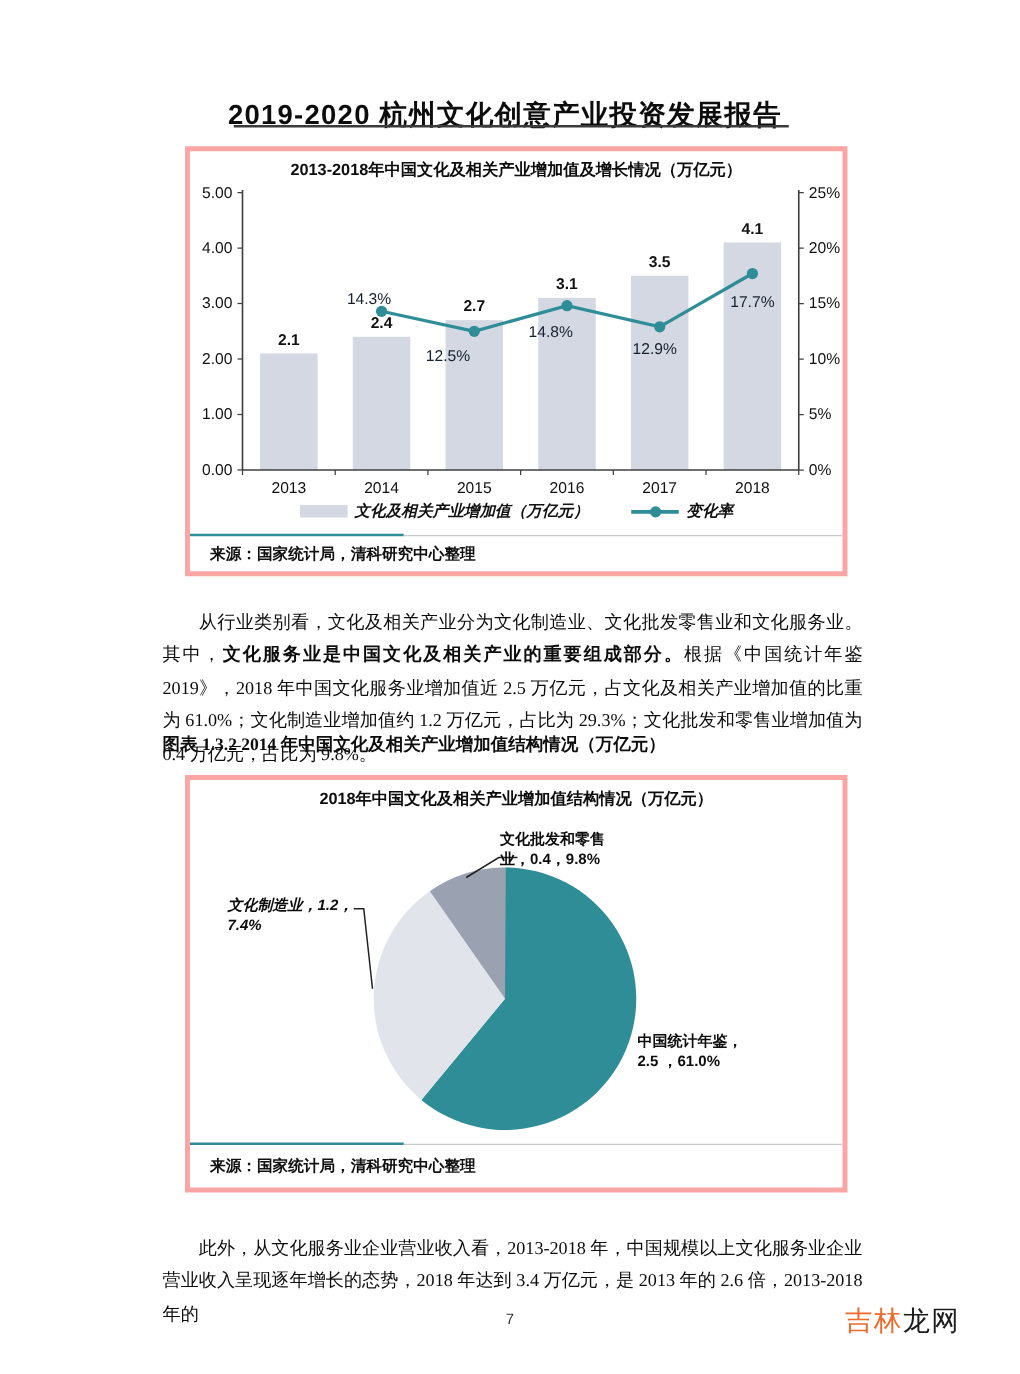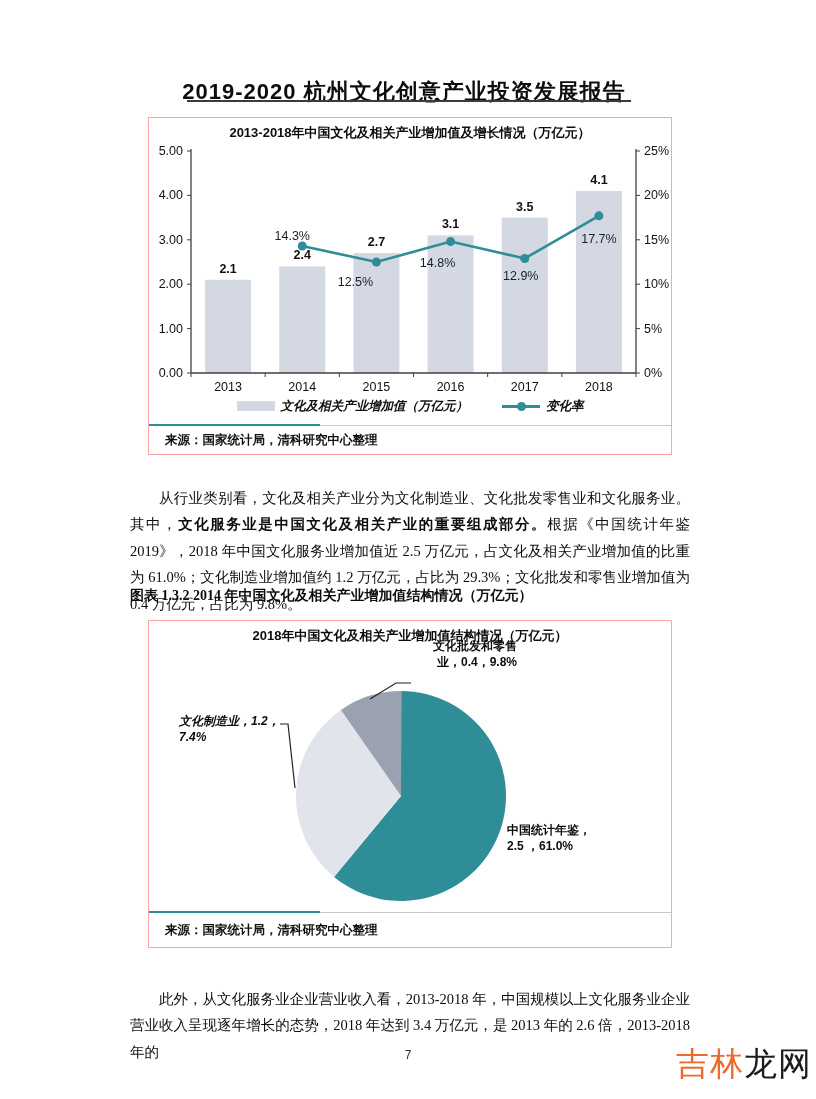--- a/index.html
+++ b/index.html
@@ -8,21 +8,21 @@
     font-family:"Liberation Sans",sans-serif;color:#111;overflow:hidden;
   }
   
   .report-title{
     position:absolute;left:0;top:62px;width:808px;text-align:center;
     font-size:22px;font-weight:bold;letter-spacing:1px;color:#0d0d0d;
     font-family:"Liberation Sans",sans-serif;
   }
   .title-underline{position:absolute;left:187px;top:100px;width:444px;height:2px;background:#3b3b3b;}
   
-  .chart-box{position:absolute;left:148px;width:522px;border:1px solid #fca5a5;background:#fff;}
+  .chart-box{position:absolute;left:148px;width:522px;border:4px solid #fca5a5;background:#fff;}
   #box-combo{top:117px;height:336px;}
   #box-pie{top:620px;height:326px;}
   .chart-title{
     position:absolute;left:0;top:6px;width:100%;text-align:center;
     font-size:13px;font-weight:bold;color:#0d0d0d;
   }
   .chart-svg{position:absolute;left:0;}
   #combo-svg{top:26px;width:522px;height:270px;}
   #pie-svg{top:0px;width:522px;height:296px;}
   svg text{font-family:"Liberation Sans",sans-serif;}
@@ -43,39 +43,39 @@
   .sep{position:absolute;left:0;right:0;height:3px;}
   #box-combo .sep{top:306px;} #box-pie .sep{top:290px;}
   .sep-teal{position:absolute;left:0;top:0;width:171px;height:2px;background:#2e8d96;}
   .sep-gray{position:absolute;left:171px;right:0;top:1px;height:1px;background:#c9c9c9;}
   .source-line{
     position:absolute;left:16px;font-size:12.5px;font-weight:bold;color:#111;
   }
   #box-combo .source-line{top:314px;} #box-pie .source-line{top:301px;}
   
   .pie-label{position:absolute;font-size:12px;font-weight:bold;line-height:15.5px;color:#0d0d0d;}
-  #pie-label-wholesale{left:248px;top:18px;width:120px;text-align:right;}
+  #pie-label-wholesale{left:248px;top:40px;width:120px;text-align:left;}
   #pie-label-manufacture{left:30px;top:93px;width:110px;font-style:italic;}
   #pie-label-service{left:358px;top:202px;width:120px;text-align:left;}
   
   .para{
     position:absolute;left:130px;width:560px;text-align:justify;
     font-family:"Liberation Serif",serif;font-size:14.5px;line-height:26.5px;
     color:#0d0d0d;text-indent:2em;
   }
   #para1{top:470px;}
   #para2{top:971px;}
   .bold-inline{font-weight:bold;margin-top:20px;}
   .figure-caption{
     position:absolute;left:130px;top:587px;font-size:14px;font-weight:bold;color:#0d0d0d;
     font-family:"Liberation Serif",serif;
   }
   
   .page-number{position:absolute;left:0;top:1048px;width:816px;text-align:center;font-size:12px;color:#333;}
-  .watermark{position:absolute;left:676px;top:1042px;font-size:33px;letter-spacing:1px;white-space:nowrap;}
+  .watermark{position:absolute;left:676px;top:1042px;font-size:22px;letter-spacing:1px;white-space:nowrap;}
   .wm-1{color:#ee6a2b;} .wm-2{color:#1c1c1c;}
 </style>
 </head>
 <body>
 
 <h1 class="report-title">2019-2020 杭州文化创意产业投资发展报告</h1>
 <div class="title-underline"></div>
 
 <div class="chart-box" id="box-combo">
   <div class="chart-title">2013-2018年中国文化及相关产业增加值及增长情况（万亿元）</div>

